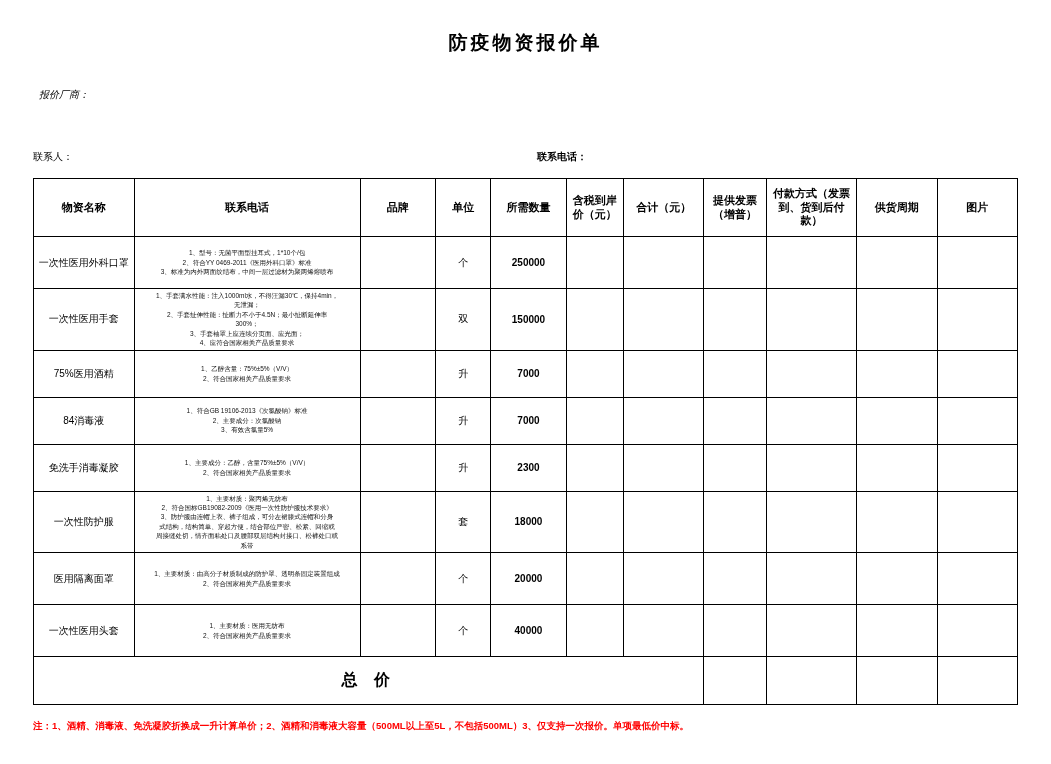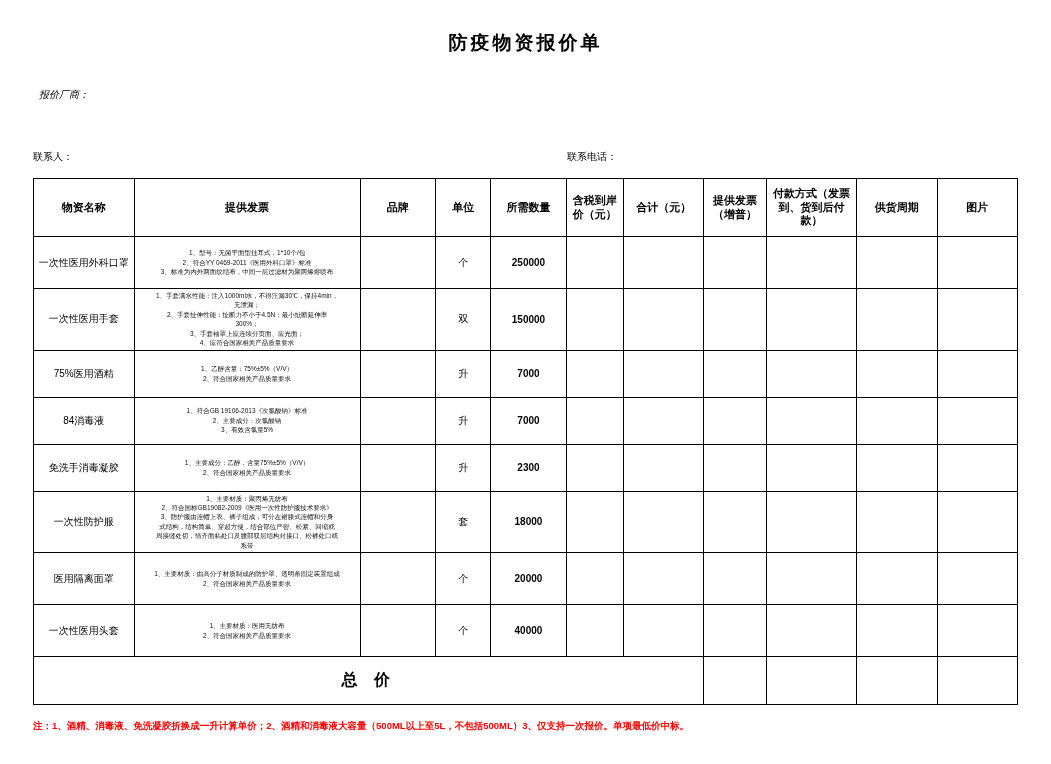--- a/index.html
+++ b/index.html
@@ -40,22 +40,23 @@
     top: 0;
     font-style: italic;
   }
   .meta-contact {
     position: absolute;
     left: 33px;
     top: 0;
   }
   .meta-phone {
     position: absolute;
-    left: 567px;
+    left: 537px;
     top: 0;
+    font-weight: bold;
   }
   .meta-block-1 { margin-top: 32px; }
   .meta-block-2 { margin-top: 46px; }
 
   table.quote {
     border-collapse: collapse;
     margin: 12px 0 0 33px;
     width: 985px;
     table-layout: fixed;
   }
@@ -160,21 +161,21 @@
         <col class="c-price">
         <col class="c-total">
         <col class="c-inv">
       <col class="c-pay">
         <col class="c-cycle">
         <col class="c-pic">
     </colgroup>
     <thead>
       <tr>
         <th>物资名称</th>
-        <th>提供发票</th>
+        <th>联系电话</th>
         <th>品牌</th>
         <th>单位</th>
         <th>所需数量</th>
         <th>含税到岸价（元）</th>
         <th>合计（元）</th>
         <th>提供发票（增普）</th>
         <th>付款方式（发票到、货到后付款）</th>
         <th>供货周期</th>
         <th>图片</th>
       </tr>

